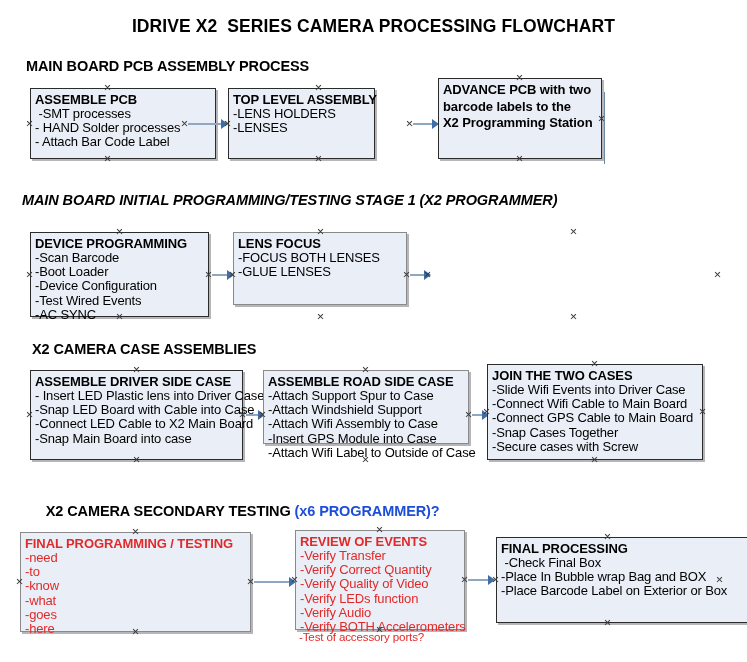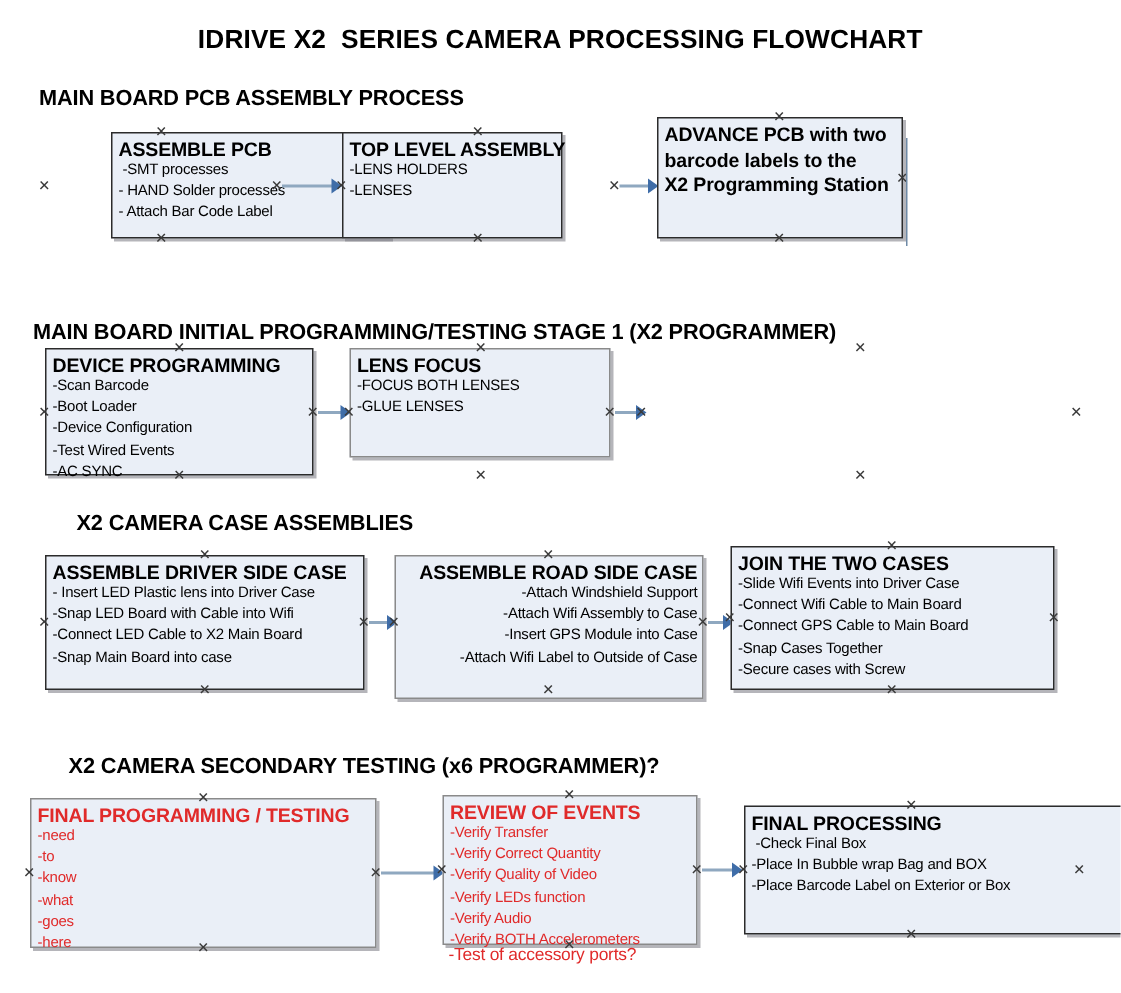--- a/index.html
+++ b/index.html
@@ -34,21 +34,21 @@
     white-space: pre;
   }
   .section-header {
     position: absolute;
     font-size: 14.5px;
     font-weight: bold;
     white-space: pre;
     letter-spacing: -0.1px;
   }
   .section-header .red {
-    color: #000000;
+    color: #1d4ed8;
     text-align: right;
   }
 
   
   .box {
     position: absolute;
     background: #eaeff7;
     border: 1.4px solid #2b2b2b;
     box-shadow: 2px 2px 0 rgba(120,120,130,0.55);
     box-sizing: border-box;
@@ -62,21 +62,21 @@
     font-weight: bold;
     line-height: 15px;
     white-space: pre;
     letter-spacing: -0.1px;
   }
   .box-title.multi {
     line-height: 16.5px;
     white-space: pre-line;
   }
   .box-line {
-    font-size: 10px;
+    font-size: 13px;
     line-height: 14.2px;
     white-space: pre;
     letter-spacing: -0.15px;
   }
   .box.red .box-title,
   .box.red .box-line {
     color: #e02a2a;
   }
   .overflow-line {
     position: absolute;
@@ -126,21 +126,21 @@
 </style>
 </head>
 <body>
 
 <div id="canvas">
 
   <div class="doc-title">IDRIVE X2  SERIES CAMERA PROCESSING FLOWCHART</div>
 
   <div class="section-header" style="left:26px; top:58px;">MAIN BOARD PCB ASSEMBLY PROCESS</div>
 
-  <div class="box" style="left:30px; top:88px; width:186px; height:71px;margin-left:44px;">
+  <div class="box" style="left:30px; top:88px; width:186px; height:71px;">
     <div class="box-title">ASSEMBLE PCB</div>
     <div class="box-line"> -SMT processes</div>
     <div class="box-line">- HAND Solder processes</div>
     <div class="box-line">- Attach Bar Code Label</div>
   </div>
   <div class="xh" style="left:104px; top:84px;"></div>
   <div class="xh" style="left:104px; top:155px;"></div>
   <div class="xh" style="left:26px; top:120px;"></div>
   <div class="xh" style="left:181px; top:120px;"></div>
 
@@ -164,21 +164,21 @@
     <div class="box-title multi">ADVANCE PCB with two
 barcode labels to the
  X2 Programming Station</div>
   </div>
   <div class="xh" style="left:516px; top:74px;"></div>
   <div class="xh" style="left:516px; top:155px;"></div>
   <div class="xh" style="left:598px; top:115px;"></div>
 
   <div class="conn-plain" style="left:604px; top:92px; width:1.4px; height:72px; background:#6f8aa6;"></div>
 
-  <div class="section-header" style="left:22px; top:214px;">MAIN BOARD INITIAL PROGRAMMING/TESTING STAGE 1 (X2 PROGRAMMER)</div>
+  <div class="section-header" style="left:22px; top:192px;font-style:italic;">MAIN BOARD INITIAL PROGRAMMING/TESTING STAGE 1 (X2 PROGRAMMER)</div>
 
   <div class="box" style="left:30px; top:232px; width:179px; height:85px;">
     <div class="box-title">DEVICE PROGRAMMING</div>
     <div class="box-line">-Scan Barcode</div>
     <div class="box-line">-Boot Loader</div>
     <div class="box-line">-Device Configuration</div>
     <div class="box-line">-Test Wired Events</div>
     <div class="box-line">-AC SYNC</div>
   </div>
   <div class="xh" style="left:116px; top:228px;"></div>
@@ -200,39 +200,40 @@
   <div class="xh" style="left:403px; top:271px;"></div>
 
   <div class="conn" style="left:410px; top:274px; width:18px;"></div>
   <div class="conn-head" style="left:424px; top:270px;"></div>
 
   <div class="xh" style="left:570px; top:228px;"></div>
   <div class="xh" style="left:570px; top:313px;"></div>
   <div class="xh" style="left:424px; top:271px;"></div>
   <div class="xh" style="left:714px; top:271px;"></div>
 
-  <div class="section-header" style="left:32px; top:341px;margin-left:19px;">X2 CAMERA CASE ASSEMBLIES</div>
+  <div class="section-header" style="left:32px; top:341px;">X2 CAMERA CASE ASSEMBLIES</div>
 
   <div class="box" style="left:30px; top:370px; width:213px; height:90px;">
     <div class="box-title">ASSEMBLE DRIVER SIDE CASE</div>
     <div class="box-line">- Insert LED Plastic lens into Driver Case</div>
-    <div class="box-line">-Snap LED Board with Cable into Wifi</div>
+    <div class="box-line">-Snap LED Board with Cable into Case</div>
     <div class="box-line">-Connect LED Cable to X2 Main Board</div>
     <div class="box-line">-Snap Main Board into case</div>
   </div>
   <div class="xh" style="left:133px; top:366px;"></div>
   <div class="xh" style="left:133px; top:456px;"></div>
   <div class="xh" style="left:26px; top:411px;"></div>
   <div class="xh" style="left:239px; top:411px;"></div>
 
   <div class="conn" style="left:246px; top:414px; width:16px;"></div>
   <div class="conn-head" style="left:258px; top:410px;"></div>
 
-  <div class="box gray-border" style="left:263px; top:370px; width:206px; height:96px;text-align:right;">
+  <div class="box gray-border" style="left:263px; top:370px; width:206px; height:74px;">
     <div class="box-title">ASSEMBLE ROAD SIDE CASE</div>
+    <div class="box-line">-Attach Support Spur to Case</div>
     <div class="box-line">-Attach Windshield Support</div>
     <div class="box-line">-Attach Wifi Assembly to Case</div>
     <div class="box-line">-Insert GPS Module into Case</div>
     <div class="box-line">-Attach Wifi Label to Outside of Case</div>
   </div>
   <div class="xh" style="left:362px; top:366px;"></div>
   <div class="xh" style="left:362px; top:456px;"></div>
   <div class="xh" style="left:259px; top:411px;"></div>
   <div class="xh" style="left:465px; top:411px;"></div>
 

